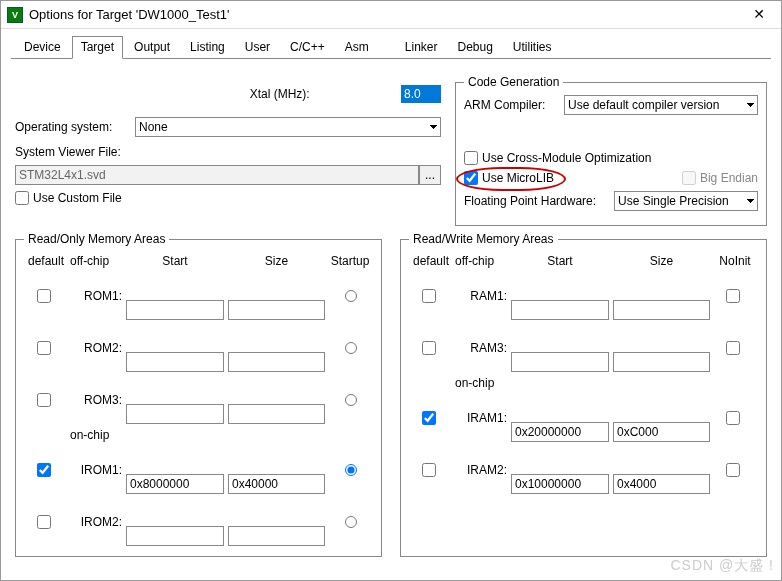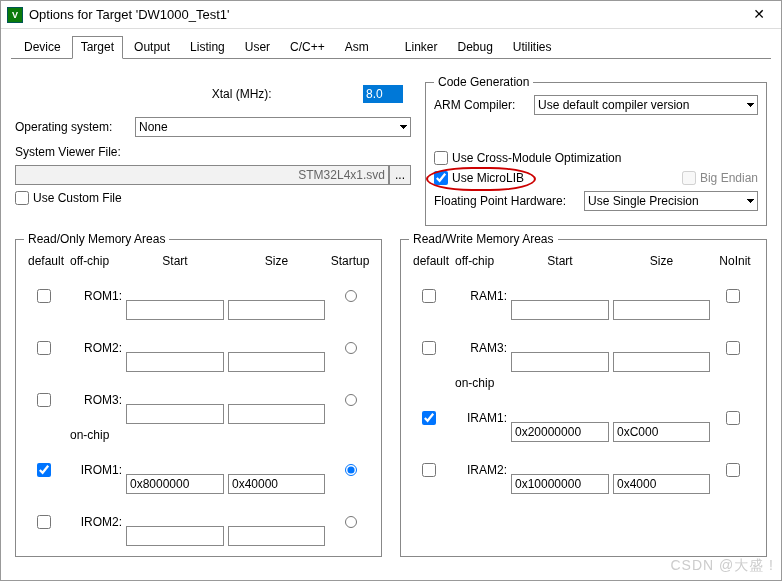--- a/index.html
+++ b/index.html
@@ -24,21 +24,21 @@
   .half > fieldset { flex:1; }
   table.mem { width:100%; border-collapse:collapse;}
   table.mem th { font-weight:normal; text-align:center; padding:2px;}
   table.mem td { text-align:center; padding:2px;}
   table.mem input.txt { width:100%; height:20px; border:1px solid #888; font-size:12px; padding:0 3px;margin-top:28px;}
   .btnrow { text-align:center; margin-top:10px; padding:8px 0 6px 0;}
   .btn { display:inline-block; width:100px; height:24px; border:1px solid #888; background:#f0f0f0; margin:0 6px;}
   .disabled { color:#888; }
   .topcols { display:flex; gap:14px;}
   .leftcol { flex:1; }
-  .codegen { width:342px; }
+  .codegen { width:312px; }
   .ring { position:absolute; border:2px solid #c00; border-radius:50%/60%; width:110px; height:24px; pointer-events:none;}
   .watermark { position:absolute; right:8px; bottom:6px; color:#ccc; font-size:14px; letter-spacing:1px;}
   .radio { width:12px;height:12px;}
   .brws{width:22px;height:20px;border:1px solid #888;background:#f0f0f0;font-size:12px;padding:0;}
 </style>
 </head>
 <body>
 
 <div class="titlebar">
   <div class="icon">V</div>
@@ -55,33 +55,33 @@
   <div class="tab">C/C++</div>
   <div class="tab">Asm</div>
   <div class="tab" style="margin-left:16px">Linker</div>
   <div class="tab">Debug</div>
   <div class="tab">Utilities</div>
 </div>
 
 <div class="content">
   <div class="topcols">
     <div class="leftcol">
-      <div class="row" style="justify-content:flex-end;margin:10px 8px 14px 0;gap:44px;">
+      <div class="row" style="justify-content:flex-end;margin:10px 0 14px 0;gap:44px;">
         <span>Xtal (MHz):</span>&nbsp;
         <input class="xtal" value="8.0" style="">
       </div>
       <div class="row">
         <span style="width:120px">Operating system:</span>
         <select class="sel" style="flex:1"><option>None</option></select>
       </div>
       <div class="row" style="margin-top:8px">
           <span>System Viewer File:</span>
         </div>
       <div class="row">
-        <input class="inp" readonly="" style="flex: 1 1 0%; text-align: right;" value="STM32L4x1.svd">
+        <input class="inp" readonly="" style="flex: 1 1 0%;" value="STM32L4x1.svd">
         <button class="brws">...</button>
       </div>
       <div class="row">
           <input type="checkbox" class="cb" style="">
           <span>Use Custom File</span>
         </div>
     </div>
 
     <fieldset class="codegen">
       <legend>Code Generation</legend>

